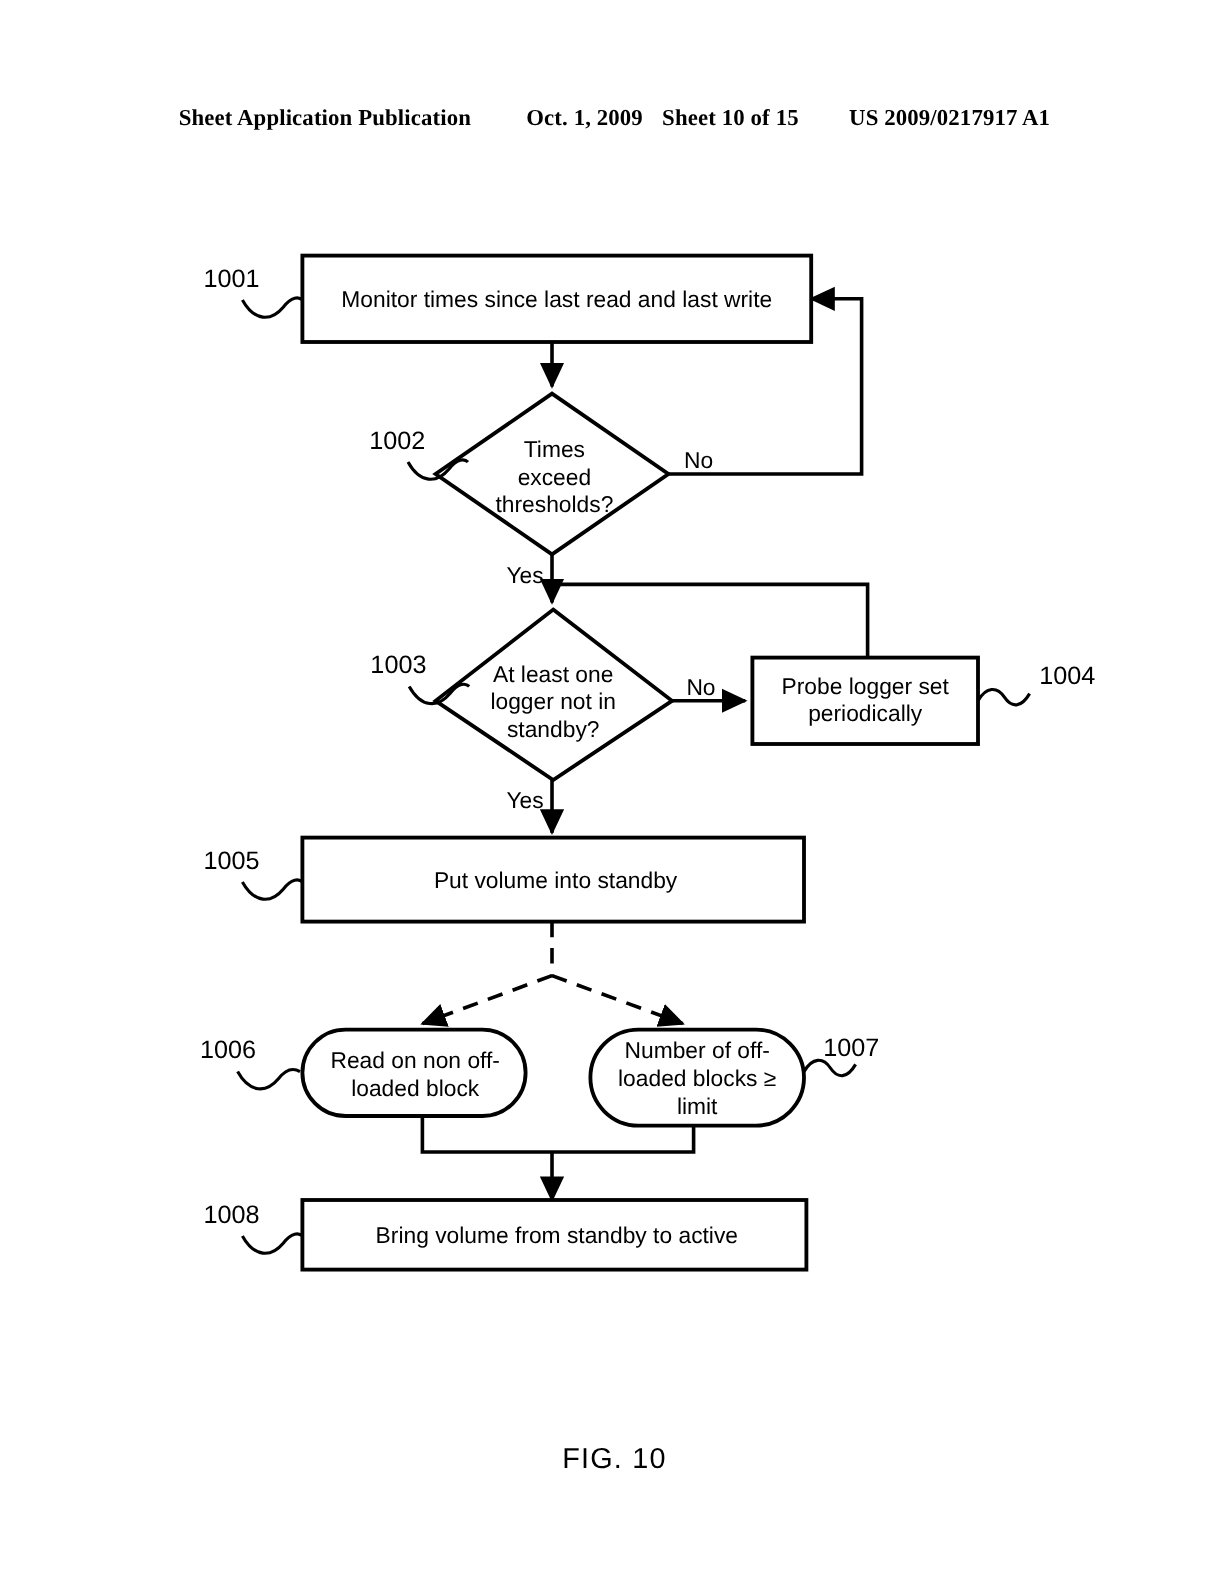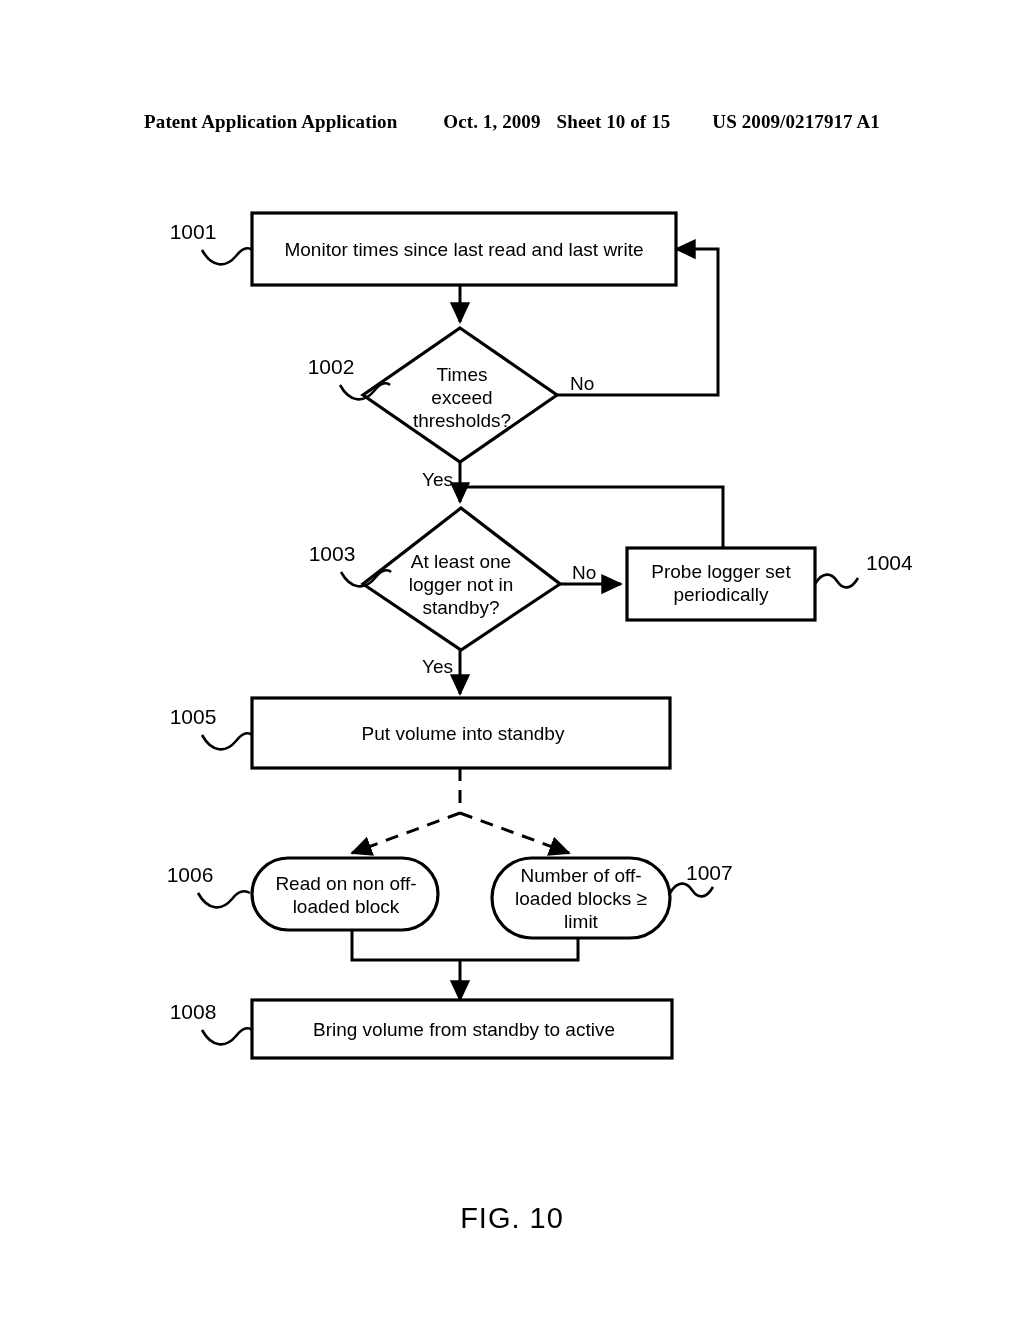--- a/index.html
+++ b/index.html
@@ -29,32 +29,32 @@
     align-items: baseline;
     justify-content: center;
     font-family: "Liberation Serif", serif;
     font-weight: bold;
     font-size: 19px;
     letter-spacing: 0.1px;
     white-space: nowrap;
   }
   #page-header .hdr-pub   { margin-right: 46px; }
   #page-header .hdr-date  { margin-right: 16px; }
-  #page-header .hdr-sheet { margin-right: 42px; margin-top: 23px; }
+  #page-header .hdr-sheet { margin-right: 42px; }
   #page-header .hdr-num   { }
 
   
   #figure-caption {
     position: absolute;
     left: 0;
     top: 1202px;
     width: 1024px;
     text-align: center;
     font-family: "Liberation Sans", sans-serif;
-    font-size: 29px;
+    font-size: 24px;
     letter-spacing: 1px;
   }
 
   
   #diagram {
     position: absolute;
     left: 0;
     top: 0;
     width: 908px;
     height: 1320px;
@@ -97,21 +97,21 @@
   .leader {
     fill: none;
     stroke: #000000;
     stroke-width: 2.6;
   }
 </style>
 </head>
 <body>
 
 <div id="page-header">
-  <span class="hdr-pub">Patent Application Application</span>
+  <span class="hdr-pub">Sheet Application Publication</span>
   <span class="hdr-date">Oct. 1, 2009</span>
   <span class="hdr-sheet">Sheet 10 of 15</span>
   <span class="hdr-num">US 2009/0217917 A1</span>
 </div>
 
 <div id="diagram">
 <svg width="1024" height="1320" viewBox="0 0 1024 1320" xmlns="http://www.w3.org/2000/svg">
   <defs>
     <marker id="arrow" viewBox="0 0 12 12" refX="10.5" refY="6" markerWidth="7.5" markerHeight="7.5" orient="auto-start-reverse">
       <path d="M 0 0.6 L 11.5 6 L 0 11.4 z" fill="#000000"></path>

